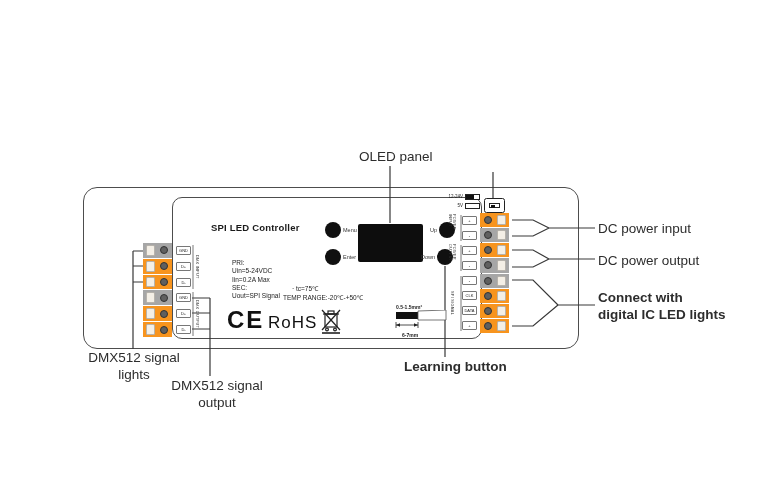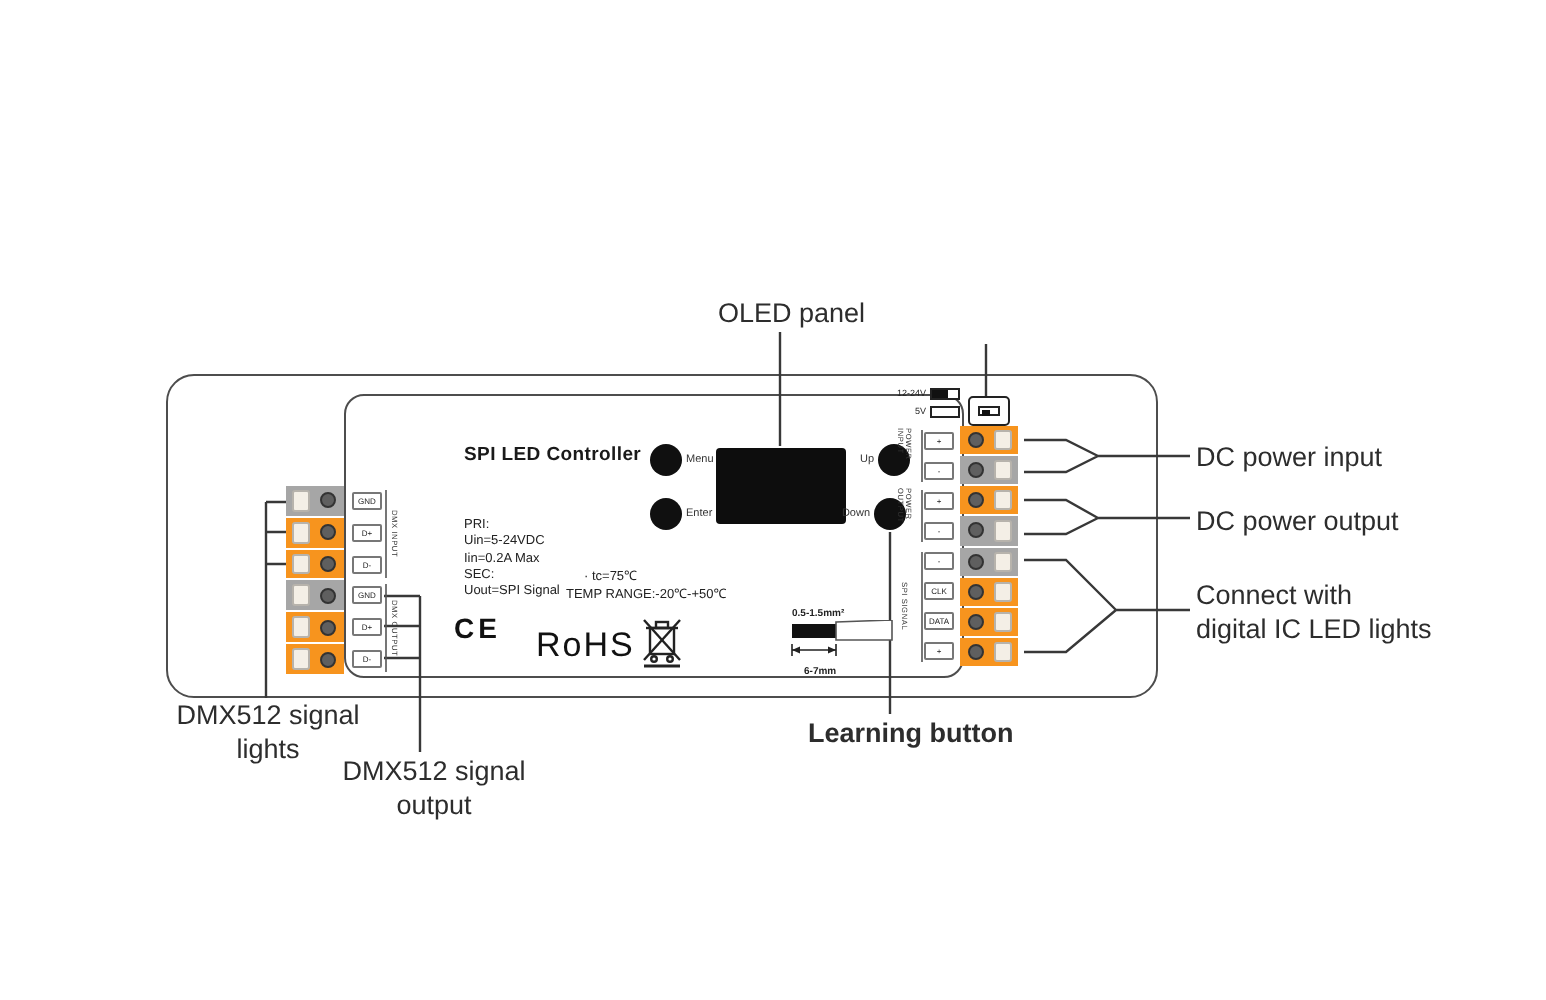--- a/index.html
+++ b/index.html
@@ -6,48 +6,48 @@
   .stage{position:relative;width:773px;height:500px;background:#fff;
          font-family:"Liberation Sans",sans-serif;color:#2d2d2d;overflow:hidden;}
   .abs{position:absolute;}
 
   
   .ann{position:absolute;font-size:13.5px;line-height:16.5px;color:#2d2d2d;white-space:nowrap;}
   #ann-oled{left:359px;top:149px;}
   #ann-voltage{left:447px;top:138px;}
   #ann-dcin{left:598px;top:221px;}
   #ann-dcout{left:598px;top:253px;}
-  #ann-connect{left:598px;top:290px;}
+  #ann-connect{left:598px;top:290px;font-weight:bold;}
   #ann-dmxin{left:84px;top:349px;width:100px;text-align:center;white-space:normal;line-height:17px;}
   #ann-dmxout{left:167px;top:377px;width:100px;text-align:center;white-space:normal;line-height:17px;}
   #ann-learning{left:404px;top:359px;font-weight:bold;}
 
   
   #plate{left:83px;top:187px;width:494px;height:160px;border:1.5px solid #4d4d4d;border-radius:14px;background:#fff;}
   #body{left:172px;top:197px;width:308px;height:140px;border:1.5px solid #4d4d4d;border-radius:10px;background:#fff;}
 
-  #title{left:232px;top:222px;font-size:9.5px;font-weight:bold;letter-spacing:.2px;color:#1a1a1a;}
+  #title{left:211px;top:222px;font-size:9.5px;font-weight:bold;letter-spacing:.2px;color:#1a1a1a;}
 
   #oled{left:358px;top:224px;width:65px;height:38px;background:#0d0d0d;border-radius:2px;}
 
   .btn{position:absolute;width:16px;height:16px;border-radius:50%;background:#101010;}
   #btn-menu{left:325px;top:222px;} #btn-enter{left:325px;top:249px;}
   #btn-up{left:439px;top:222px;}  #btn-down{left:437px;top:249px;}
   .btnlabel{position:absolute;font-size:5.5px;color:#333;}
   #lbl-menu{left:343px;top:227px;} #lbl-enter{left:343px;top:254px;}
   #lbl-up{left:424px;top:227px;width:13px;text-align:right;}
   #lbl-down{left:416px;top:254px;width:19px;text-align:right;}
 
   
   .spec{position:absolute;font-size:6.5px;line-height:8.3px;color:#222;white-space:nowrap;}
   #pri{left:232px;top:259px;} #sec{left:232px;top:284px;}
   #tc{left:292px;top:285px;} #temp{left:283px;top:294px;}
 
   
-  #ce{left:227px;top:306px;font-size:14px;font-weight:bold;letter-spacing:2px;color:#111;}
+  #ce{left:227px;top:306px;font-size:24px;font-weight:bold;letter-spacing:2px;color:#111;}
   #rohs{left:268px;top:313px;font-size:17px;letter-spacing:1px;color:#111;}
   #weee{left:318px;top:306px;width:26px;height:28px;}
 
   
   #wirespec{left:394px;top:304px;width:56px;}
   .ws-label{font-size:5px;font-weight:bold;color:#222;padding-left:2px;}
   .ws-dim{font-size:5px;font-weight:bold;color:#222;padding-left:8px;margin-top:-2px;}
 
   
   #vsel{left:442px;top:193px;display:flex;flex-direction:column;gap:2px;}

